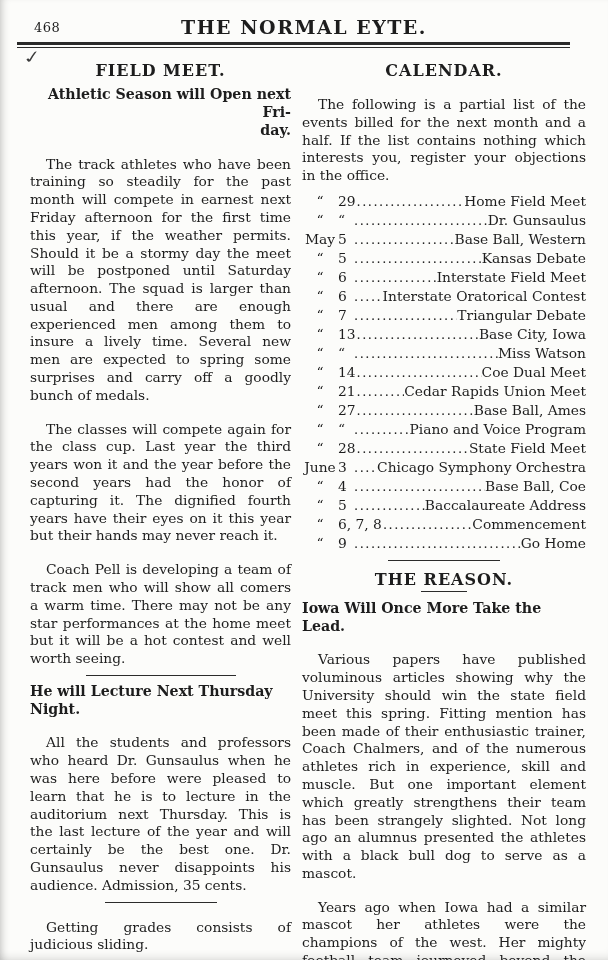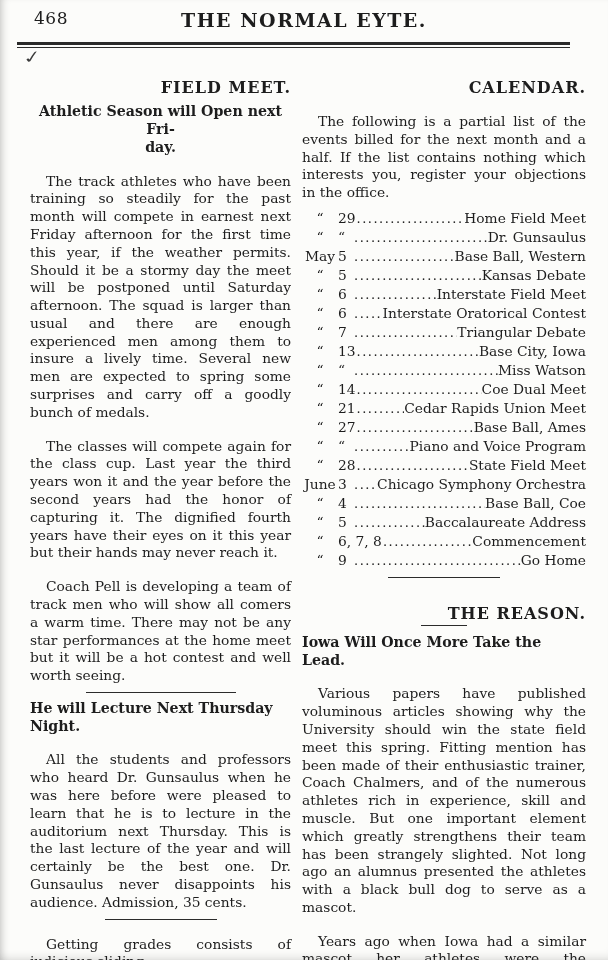--- a/index.html
+++ b/index.html
@@ -6,33 +6,33 @@
   .page{
     position:relative;
     width:608px;height:960px;
     background:#fcfcfa;
     color:#1d1d1d;
     font-family:"DejaVu Serif", serif;
     overflow:hidden;
     box-shadow:inset 7px 0 9px -6px rgba(0,0,0,.25), inset 0 -9px 10px -7px rgba(0,0,0,.12);
   }
   .header{position:relative;height:40px;}
-  .page-number{position:absolute;left:34px;top:8px;font-size:17px;letter-spacing:.5px;}
-  .masthead{position:absolute;left:50%;top:9px;transform:translateX(-50%);
+  .page-number{position:absolute;left:34px;top:20px;font-size:13px;letter-spacing:.5px;}
+  .masthead{position:absolute;left:50%;top:16px;transform:translateX(-50%);
     margin:0;font-size:19px;font-weight:bold;letter-spacing:1.5px;white-space:nowrap;}
   .double-rule{margin:2px 38px 0 17px;border-top:3px solid #2a2a2a;border-bottom:1.5px solid #2a2a2a;height:2px;}
   .check-mark{position:absolute;left:26px;top:48px;font-size:15px;color:#3a3a3a;
     transform:rotate(-14deg) scaleX(1.5);display:inline-block;}
   .columns{display:flex;gap:11px;padding:4px 22px 0 30px;}
   .col{flex:0 0 auto;}
   .col.left{width:261px;}
   .col.right{width:284px;}
-  h2.heading{margin:26px 0 5px;font-size:16px;font-weight:bold;letter-spacing:1px;text-align:right;white-space:nowrap;}
+  h2.heading{margin:9px 0 5px;font-size:16px;font-weight:bold;letter-spacing:1px;text-align:center;white-space:nowrap;}
   .subhead{margin:0 0 4px;font-weight:bold;font-size:14.2px;line-height:1.28;}
-  .subhead.centered{text-align:center;white-space:pre-line;}
+  .subhead.centered{text-align:right;white-space:pre-line;}
   .body-p{margin:16px 0 2px;font-size:13.8px;line-height:17.8px;text-align:justify;text-indent:16px;}
   .rule{border-top:1.5px solid #2b2b2b;width:112px;margin:7px auto 6px;}
   .rule.wide{width:150px;}
   .rule.xs{width:46px;margin:1px auto 7px;}
   .cal-list{margin-top:7px;}
   .cal-row{display:flex;align-items:baseline;font-size:13.8px;line-height:18px;}
   .cal-month{flex:0 0 36px;text-align:center;}
   .cal-day{flex:0 0 auto;min-width:15px;padding-right:1px;white-space:nowrap;}
   .cal-leader{flex:1 1 auto;overflow:hidden;white-space:nowrap;letter-spacing:1.5px;font-size:13px;}
   .cal-leader::after{content:"........................................................";}

